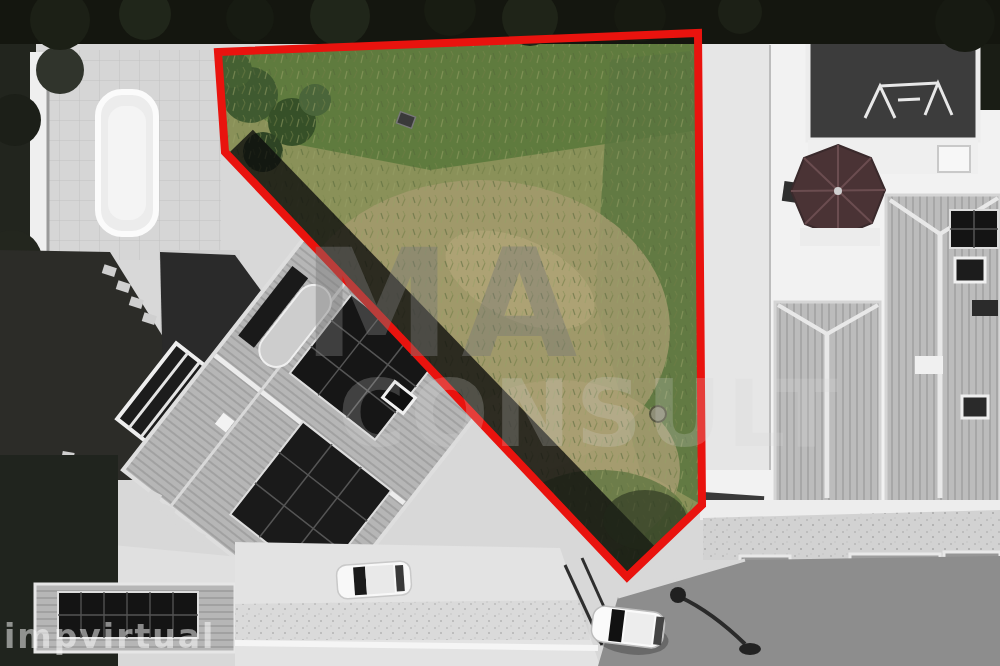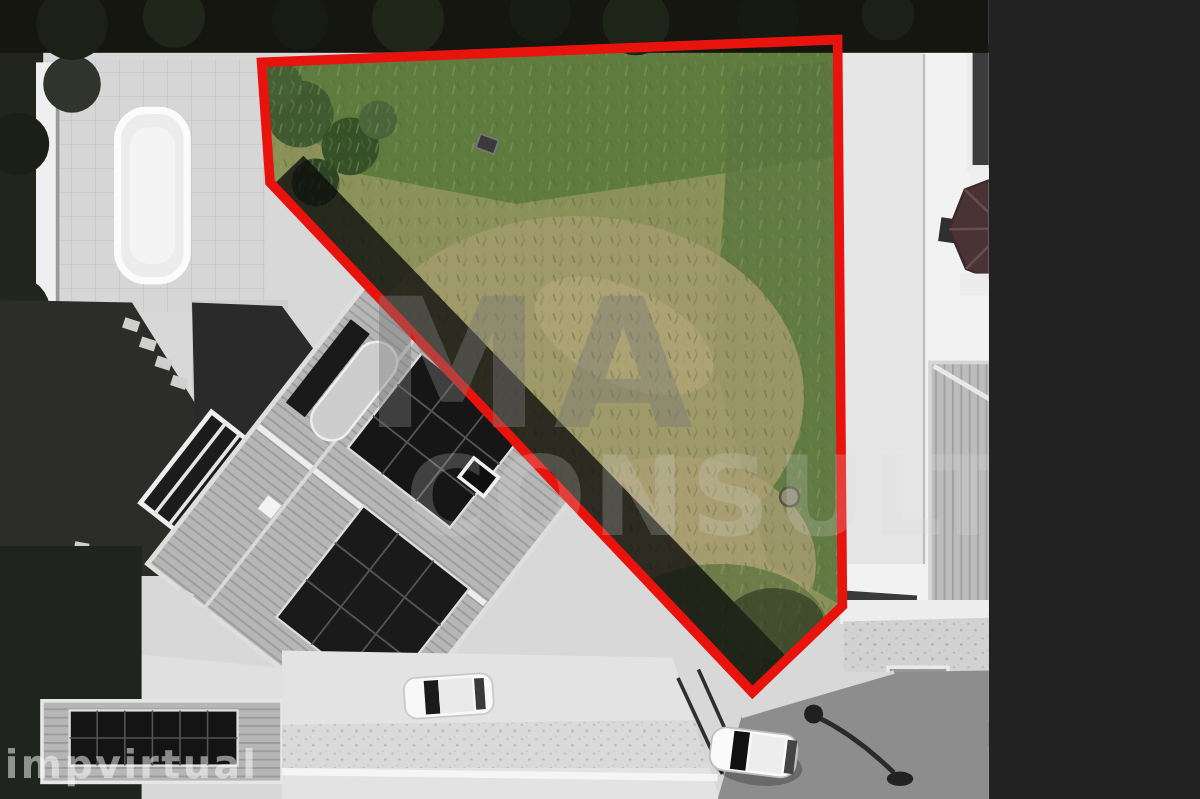--- a/index.html
+++ b/index.html
@@ -1,16 +1,16 @@
 <!DOCTYPE html>
 <html><head>
 <meta charset="utf-8">
 <style>
   html,body{margin:0;padding:0;background:#222;}
-  #stage{position:relative;width:824px;height:666px;overflow:hidden;background:#7dd3fc;}
+  #stage{position:relative;width:1000px;height:666px;overflow:hidden;background:#7dd3fc;}
   svg{display:block;}
   text{font-family:"DejaVu Sans","Liberation Sans",sans-serif;}
   .wm-big{font-weight:700;letter-spacing:10px;}
   .wm-mid{font-weight:700;letter-spacing:5px;}
   .wm-corner{font-weight:700;letter-spacing:2px;}
 </style>
 </head>
 <body>
 
 <div id="stage">

